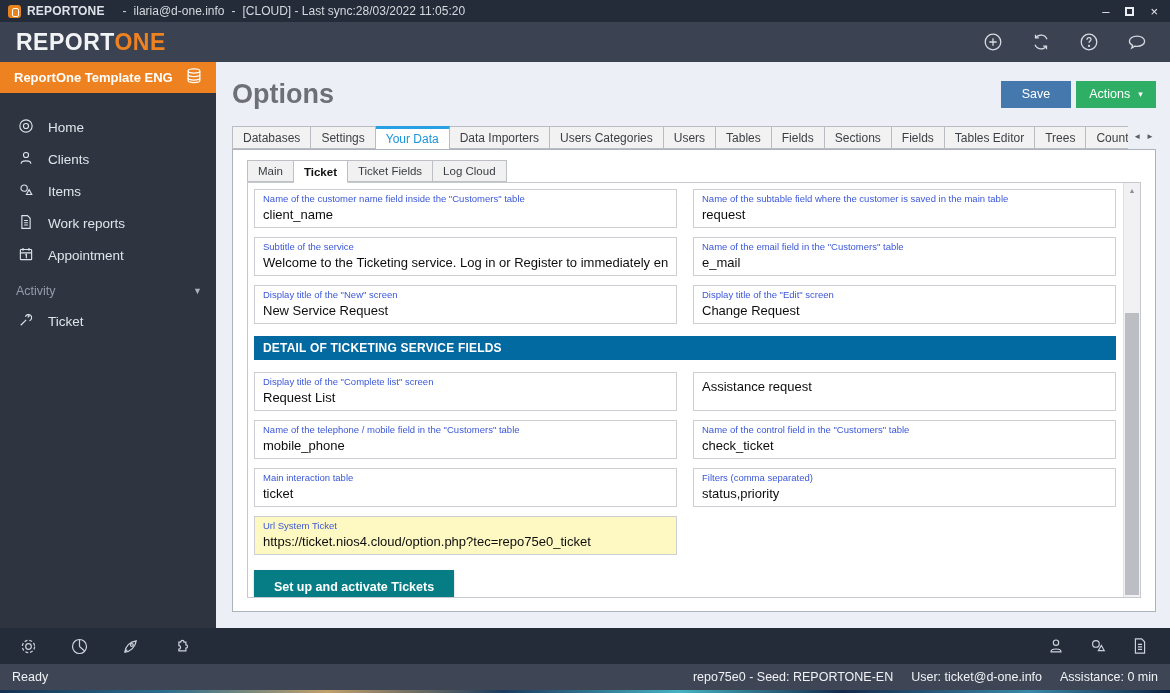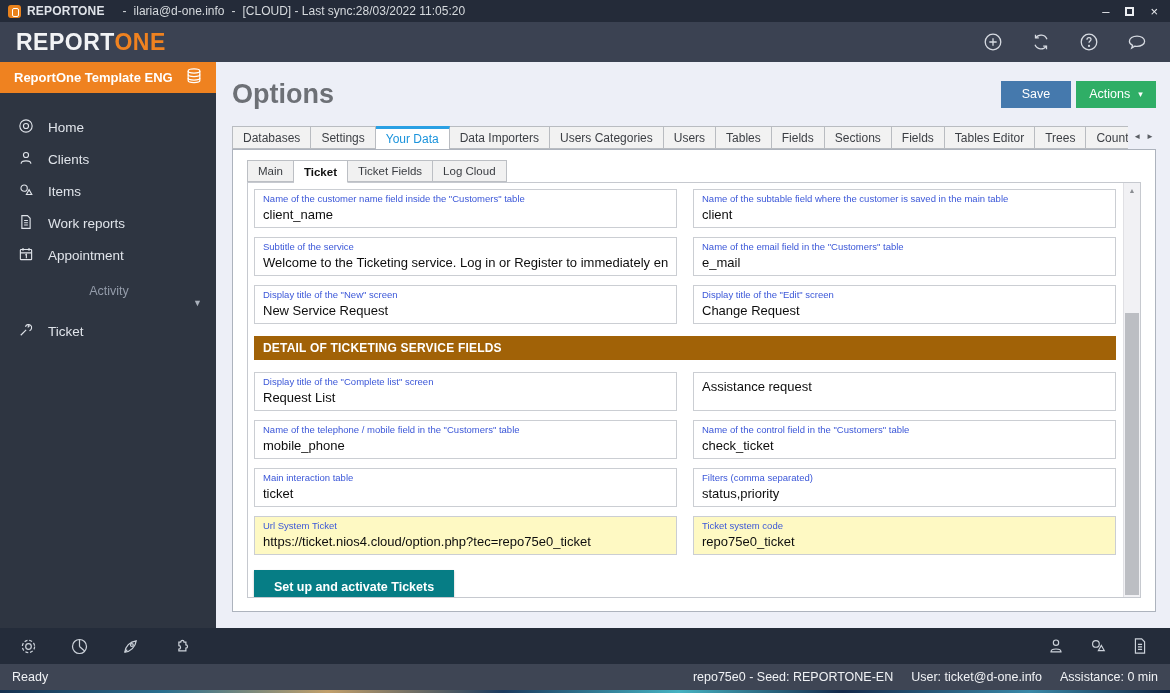--- a/index.html
+++ b/index.html
@@ -26,21 +26,21 @@
 
   
   .body { flex:1 1 auto; display:flex; min-height:0; background:#edeff7; }
 
   .sidebar { width:216px; flex:0 0 auto; background:#2e3541; display:flex; flex-direction:column; }
   .db-item { height:31px; background:#ef8220; color:#fff; font-weight:bold; font-size:13px; display:flex; align-items:center; padding:0 12px 0 14px; }
   .db-item .db-label { flex:1; }
   .side-nav { padding-top:18px; }
   .side-item { height:32px; display:flex; align-items:center; gap:13px; padding-left:17px; color:#e0e4ea; font-size:13.5px; cursor:default; }
   .side-item svg { flex:0 0 auto; }
-  .section-row { display:flex; align-items:center; color:#949caa; font-size:12.5px; padding:13px 14px 7px 16px;flex-direction:column; }
+  .section-row { display:flex; align-items:center; color:#949caa; font-size:12.5px; padding:13px 14px 7px 16px; }
   .section-chev { margin-left:auto; font-size:9px; color:#aab1bc; }
 
   .main { flex:1 1 auto; display:flex; flex-direction:column; padding:0 14px 0 16px; min-width:0; }
   .page-head { height:64px; display:flex; align-items:center; flex:0 0 auto; }
   .page-title { font-size:27px; color:#6d7076; }
   .head-btns { margin-left:auto; display:flex; gap:5px; }
   .btn { height:27px; border:none; color:#fff; font-size:12.5px; font-family:inherit; cursor:default; }
   .btn-save { width:70px; background:#4579ad; }
   .btn-actions { width:80px; background:#2fae66; display:flex; align-items:center; justify-content:center; gap:8px; }
   .btn-actions .chev { font-size:9px; }
@@ -58,21 +58,21 @@
   .subtab { padding:0 10px; display:flex; align-items:center; font-size:11.5px; background:#f1f1f1; border:1px solid #bcbfc4; border-left:none; color:#3a3d42; cursor:default; }
   .subtab:first-child { border-left:1px solid #bcbfc4; }
   .subtab.active { background:#fff; border-bottom:1px solid #fff; margin-bottom:-1px; font-weight:bold; color:#111; }
 
   .inner-panel { flex:1 1 auto; margin:0 14px 13px 14px; border:1px solid #c6c9cf; position:relative; overflow:hidden; background:#fff; min-height:0; }
   .fields { position:absolute; top:0; left:0; bottom:0; right:17px; padding:6px 7px 0 6px; display:grid; grid-template-columns:1fr 1fr; column-gap:16px; row-gap:9px; align-content:start; overflow:hidden; }
   .field { border:1px solid #cbced3; background:#fff; padding:3px 8px 5px; min-width:0; }
   .field .lab { font-size:9.5px; color:#3b57d8; white-space:nowrap; overflow:hidden; }
   .field .val { font-size:13px; color:#0e0e0e; margin-top:3px; white-space:nowrap; overflow:hidden; }
   .field.highlight { background:#fef9c3; }
-  .banner { grid-column:1 / -1; background:#a16207; color:#fff; font-weight:bold; font-size:12px; padding:5px 9px; margin:3px 0; letter-spacing:.2px; }
+  .banner { grid-column:1 / -1; background:#0369a1; color:#fff; font-weight:bold; font-size:12px; padding:5px 9px; margin:3px 0; letter-spacing:.2px; }
   .setup-row { grid-column:1 / -1; }
   .setup-btn { width:200px; height:34px; background:#067d85; color:#fff; font-weight:bold; font-size:12.5px; border:none; margin-top:6px; font-family:inherit; box-shadow:0 1px 2px rgba(0,0,0,.25); cursor:default; }
 
   .vscroll { position:absolute; top:0; right:0; bottom:0; width:17px; background:#f1f1f4; border-left:1px solid #e0e0e4; }
   .vs-up { height:15px; display:flex; align-items:center; justify-content:center; font-size:7px; color:#8a8d92; }
   .vs-thumb { position:absolute; left:1px; right:1px; top:130px; bottom:2px; background:#bcbec3; }
 
   
   .bottombar { height:36px; background:#242c3a; display:flex; align-items:center; padding:0 18px; color:#ccd2da; flex:0 0 auto; }
   .bb-left { display:flex; gap:30px; align-items:center; }
@@ -247,21 +247,21 @@
 
         <div class="inner-panel">
           <div class="fields">
 
             <div class="field">
               <div class="lab">Name of the customer name field inside the "Customers" table</div>
               <div class="val">client_name</div>
             </div>
             <div class="field">
               <div class="lab">Name of the subtable field where the customer is saved in the main table</div>
-              <div class="val">client</div>
+              <div class="val">request</div>
             </div>
 
             <div class="field">
               <div class="lab">Subtitle of the service</div>
               <div class="val">Welcome to the Ticketing service. Log in or Register to immediately enter y</div>
             </div>
             <div class="field">
               <div class="lab">Name of the email field in the "Customers" table</div>
               <div class="val">e_mail</div>
             </div>
@@ -299,24 +299,20 @@
               <div class="val">ticket</div>
             </div>
             <div class="field">
               <div class="lab">Filters (comma separated)</div>
               <div class="val">status,priority</div>
             </div>
 
             <div class="field highlight">
               <div class="lab">Url System Ticket</div>
               <div class="val">https://ticket.nios4.cloud/option.php?tec=repo75e0_ticket</div>
-            </div>
-            <div class="field highlight">
-              <div class="lab">Ticket system code</div>
-              <div class="val">repo75e0_ticket</div>
             </div>
 
             <div class="setup-row">
               <button class="setup-btn">Set up and activate Tickets</button>
             </div>
           </div>
 
           <div class="vscroll">
             <div class="vs-up">▲</div>
             <div class="vs-thumb"></div>

